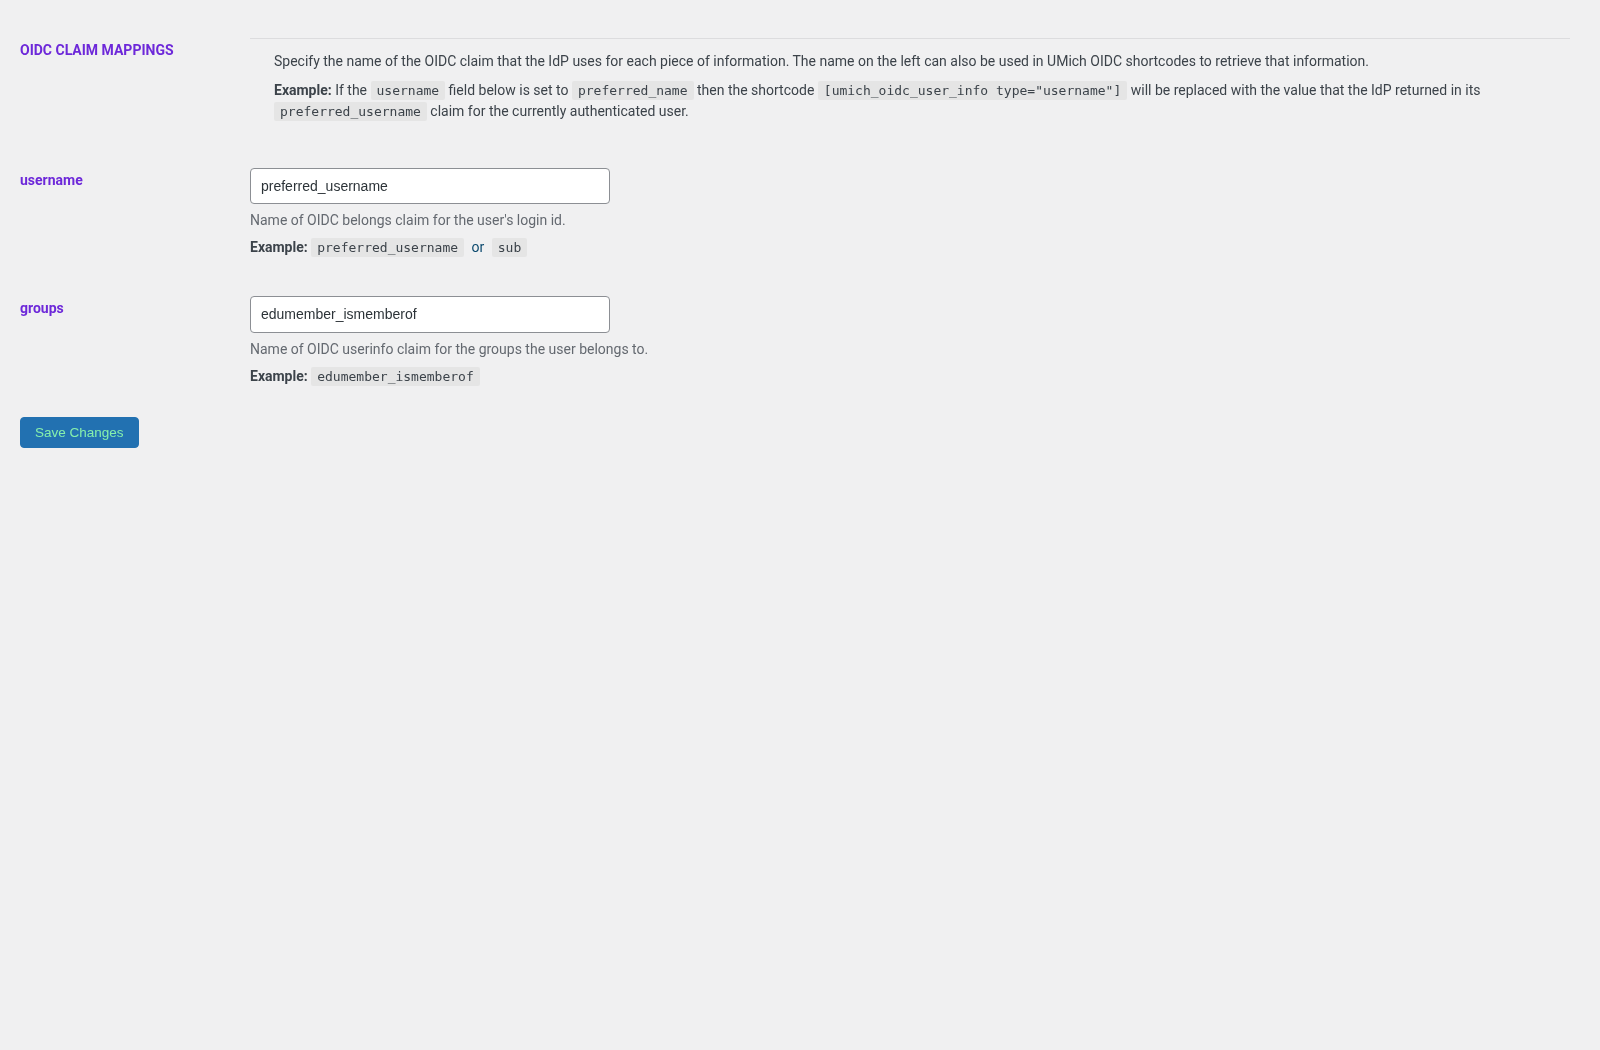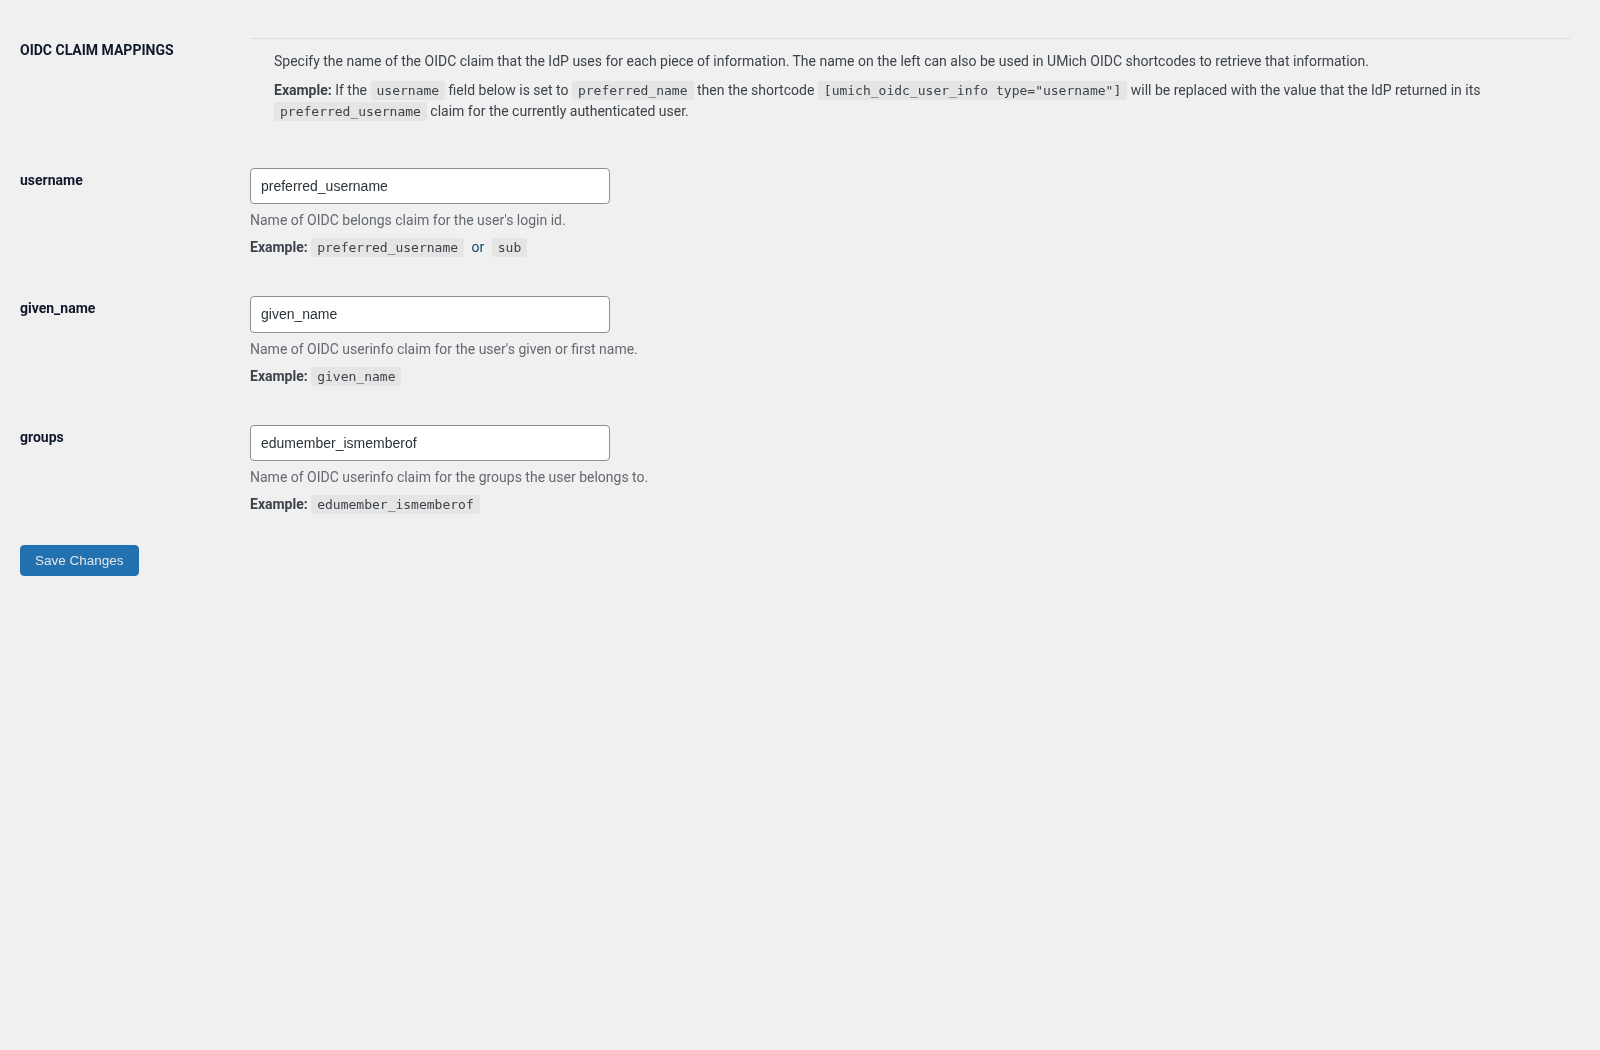--- a/index.html
+++ b/index.html
@@ -23,21 +23,21 @@
       width: 100%;
       border-collapse: collapse;
     }
     table.form-table > tbody > tr > th {
       text-align: left;
       vertical-align: top;
       width: 230px;
       padding: 20px 10px 20px 0;
       font-weight: 700;
       font-size: 14px;
-      color: #0f172a;
+      color: #6d28d9;
     }
     table.form-table > tbody > tr > td {
       vertical-align: top;
       padding: 18px 10px 20px 0;
     }
     .intro { color: #3c434a; font-size: 14px; }
     .intro p { margin-bottom: 8px; margin-left: 24px; }
     .intro hr {
       border: none;
       border-top: 1px solid #dcdcde;
@@ -66,21 +66,21 @@
       background: #fff;
       color: #2c3338;
       line-height: 1.6;
     }
     .button-primary {
       display: inline-block;
       padding: 7px 14px;
       font-size: 13.5px;
       border: 1px solid #2271b1;
       background: #2271b1;
-      color: #e5e5e5;
+      color: #86efac;
       border-radius: 4px;
       cursor: pointer;
       margin-top: 10px;
     }
     .or-text { color: #0c4a6e; margin: 0 4px; }
   </style>
 </head>
 <body>
 
 <div class="wrap">
@@ -109,31 +109,20 @@
             <span class="example-label">Example:</span>
             <code>preferred_username</code>
             <span class="or-text">or</span>
             <code>sub</code>
           </p>
         </td>
       </tr>
 
 
 
-      <tr>
-        <th><span>given_name</span></th>
-        <td>
-          <input type="text" value="given_name" style="">
-          <p class="field-help">Name of OIDC userinfo claim for the user's given or first name.</p>
-          <p class="field-help">
-            <span class="example-label">Example:</span>
-            <code>given_name</code>
-          </p>
-        </td>
-      </tr>
 
 
       <tr>
         <th><span>groups</span></th>
         <td>
           <input type="text" value="edumember_ismemberof" style="">
           <p class="field-help">Name of OIDC userinfo claim for the groups the user belongs to.</p>
           <p class="field-help">
             <span class="example-label">Example:</span>
             <code>edumember_ismemberof</code>

